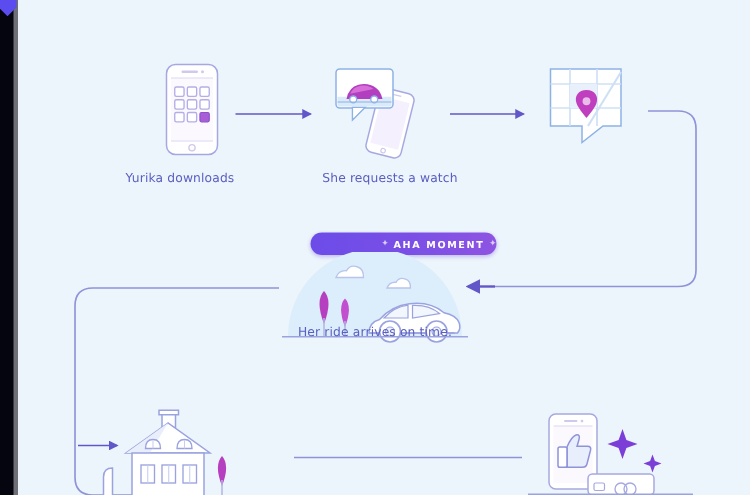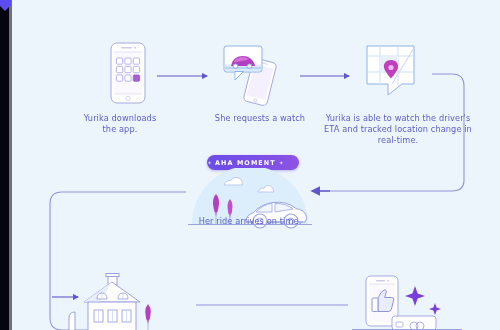--- a/index.html
+++ b/index.html
@@ -23,22 +23,22 @@
   .cap{position:absolute;text-align:center;color:#5a5fc0;line-height:1.32;
        font-size:8.2px;letter-spacing:.1px;}
   #cap1{left:56px;top:113px;width:128px;}
   #cap2{left:200px;top:113px;width:120px;}
   #cap3{left:322px;top:113px;width:152px;}
   #cap4{left:180px;top:216px;width:140px;}
 
   
   .badge{position:absolute;left:207px;top:155px;width:92px;height:15px;border-radius:8px;
          background:linear-gradient(90deg,#6c4ce8 0%,#7b4fe6 55%,#8e54e2 100%);
-         display:flex;align-items:center;justify-content:flex-start;gap:3px;
-         box-shadow:0 1px 3px rgba(90,60,210,.35);}
+         display:flex;align-items:center;justify-content:flex-end;gap:3px;
+         box-shadow:0 1px 3px rgba(90,60,210,.35);padding-left:32px;}
   .badge .txt{color:#fff;font-size:6.4px;font-weight:bold;letter-spacing:1.1px;}
   .badge .spark{color:#d8ccfb;font-size:6px;line-height:1;}
 
   
   .ill{position:absolute;}
   #ill-phone{left:98px;top:40px;}
   #ill-request{left:220px;top:40px;}
   #ill-map{left:358px;top:40px;}
   #ill-car{left:186px;top:168px;}
   #ill-house{left:60px;top:272px;}
@@ -94,21 +94,20 @@
         <rect x="35.3" y="26.5" width="6.2" height="6.2" rx="1"></rect>
         <rect x="18.5" y="35" width="6.2" height="6.2" rx="1"></rect>
         <rect x="26.9" y="35" width="6.2" height="6.2" rx="1"></rect>
       </g>
       <rect x="35.3" y="35" width="6.2" height="6.2" rx="1" fill="#a85fd6" stroke="#9050cc" stroke-width=".8"></rect>
       <circle cx="30" cy="58.5" r="2.1" fill="none" stroke="#cfc9ee" stroke-width=".9"></circle>
     </svg>
   </div>
   <div class="cap" id="cap1">
     <div>Yurika downloads</div>
-    <div>the app.</div>
   </div>
 
   <div class="ill" id="ill-request">
     <svg width="64" height="66" viewBox="0 0 64 66">
 
       <g transform="rotate(14 40 42)">
         <rect x="28" y="20" width="24" height="44" rx="4.5" fill="#ffffff" stroke="#a6a9e0" stroke-width="1"></rect>
         <rect x="30.5" y="26" width="19" height="32" fill="#f4f0fd"></rect>
         <line x1="33" y1="23" x2="43" y2="23" stroke="#cfc9ee" stroke-width=".8"></line>
         <circle cx="40" cy="61" r="1.5" fill="none" stroke="#cfc9ee" stroke-width=".8"></circle>
@@ -136,21 +135,20 @@
         <line x1="9" y1="32" x2="56" y2="32"></line>
         <line x1="22" y1="6" x2="22" y2="44"></line>
         <line x1="40" y1="6" x2="40" y2="44"></line>
       </g>
       <path d="M56 8 L34 44" stroke="#cfe0f5" stroke-width="1.4" fill="none"></path>
       <rect x="22" y="16" width="18" height="16" fill="#e7f0fb" stroke="none"></rect>
       <path d="M33 20 c-5.3 0 -8.4 4.2 -6.6 9 c1.3 3.6 6.6 9.6 6.6 9.6 s5.3 -6 6.6 -9.6 c1.8 -4.8 -1.3 -9 -6.6 -9 z" fill="#bf3fbf"></path>
       <circle cx="33" cy="27.5" r="2.6" fill="#ffffff" opacity=".65"></circle>
     </svg>
   </div>
-  <div class="cap" id="cap3">Yurika is able to watch the driver's ETA and tracked location change in real-time.</div>
 
   <div class="badge">
     <span class="spark">✦</span>
     <span class="txt">AHA MOMENT</span>
     <span class="spark">✦</span>
   </div>
 
   <div class="ill" id="ill-car">
     <svg width="128" height="66" viewBox="0 0 128 66">
       <path d="M6 56 A58 58 0 0 1 122 56 Z" fill="#dceefb"></path>

